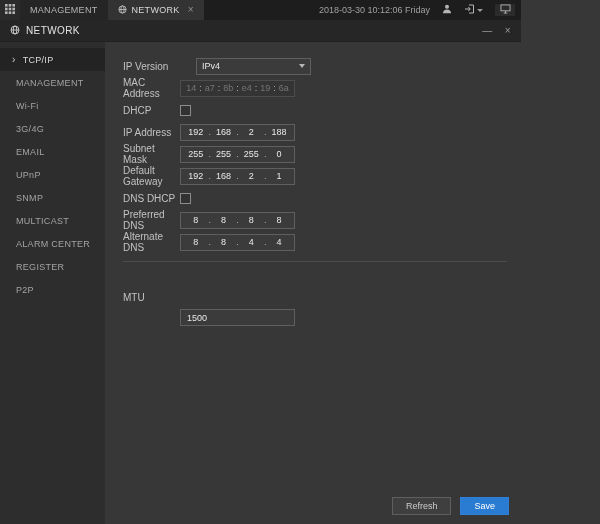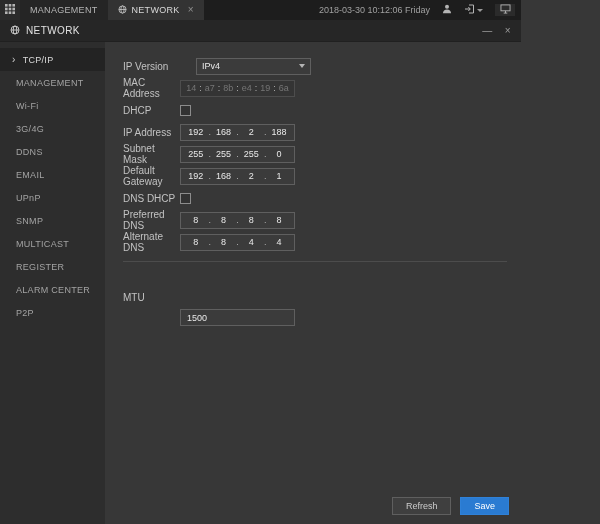--- a/index.html
+++ b/index.html
@@ -145,39 +145,36 @@
       <div class="side-item">
           <span>MANAGEMENT</span>
         </div>
       <div class="side-item">
           <span>Wi-Fi</span>
         </div>
       <div class="side-item">
           <span>3G/4G</span>
         </div>
       <div class="side-item">
-          <span>DDNS</span>
-        </div>
-      <div class="side-item">
           <span>EMAIL</span>
         </div>
       <div class="side-item">
           <span>UPnP</span>
         </div>
       <div class="side-item">
           <span>SNMP</span>
         </div>
       <div class="side-item">
           <span>MULTICAST</span>
         </div>
       <div class="side-item">
+          <span>ALARM CENTER</span>
+        </div>
+      <div class="side-item">
           <span>REGISTER</span>
-        </div>
-      <div class="side-item">
-          <span>ALARM CENTER</span>
         </div>
       <div class="side-item">
           <span>P2P</span>
         </div>
     </div>
 
     <div class="main">
 
       <div class="row">
         <span class="flabel">IP Version</span>

